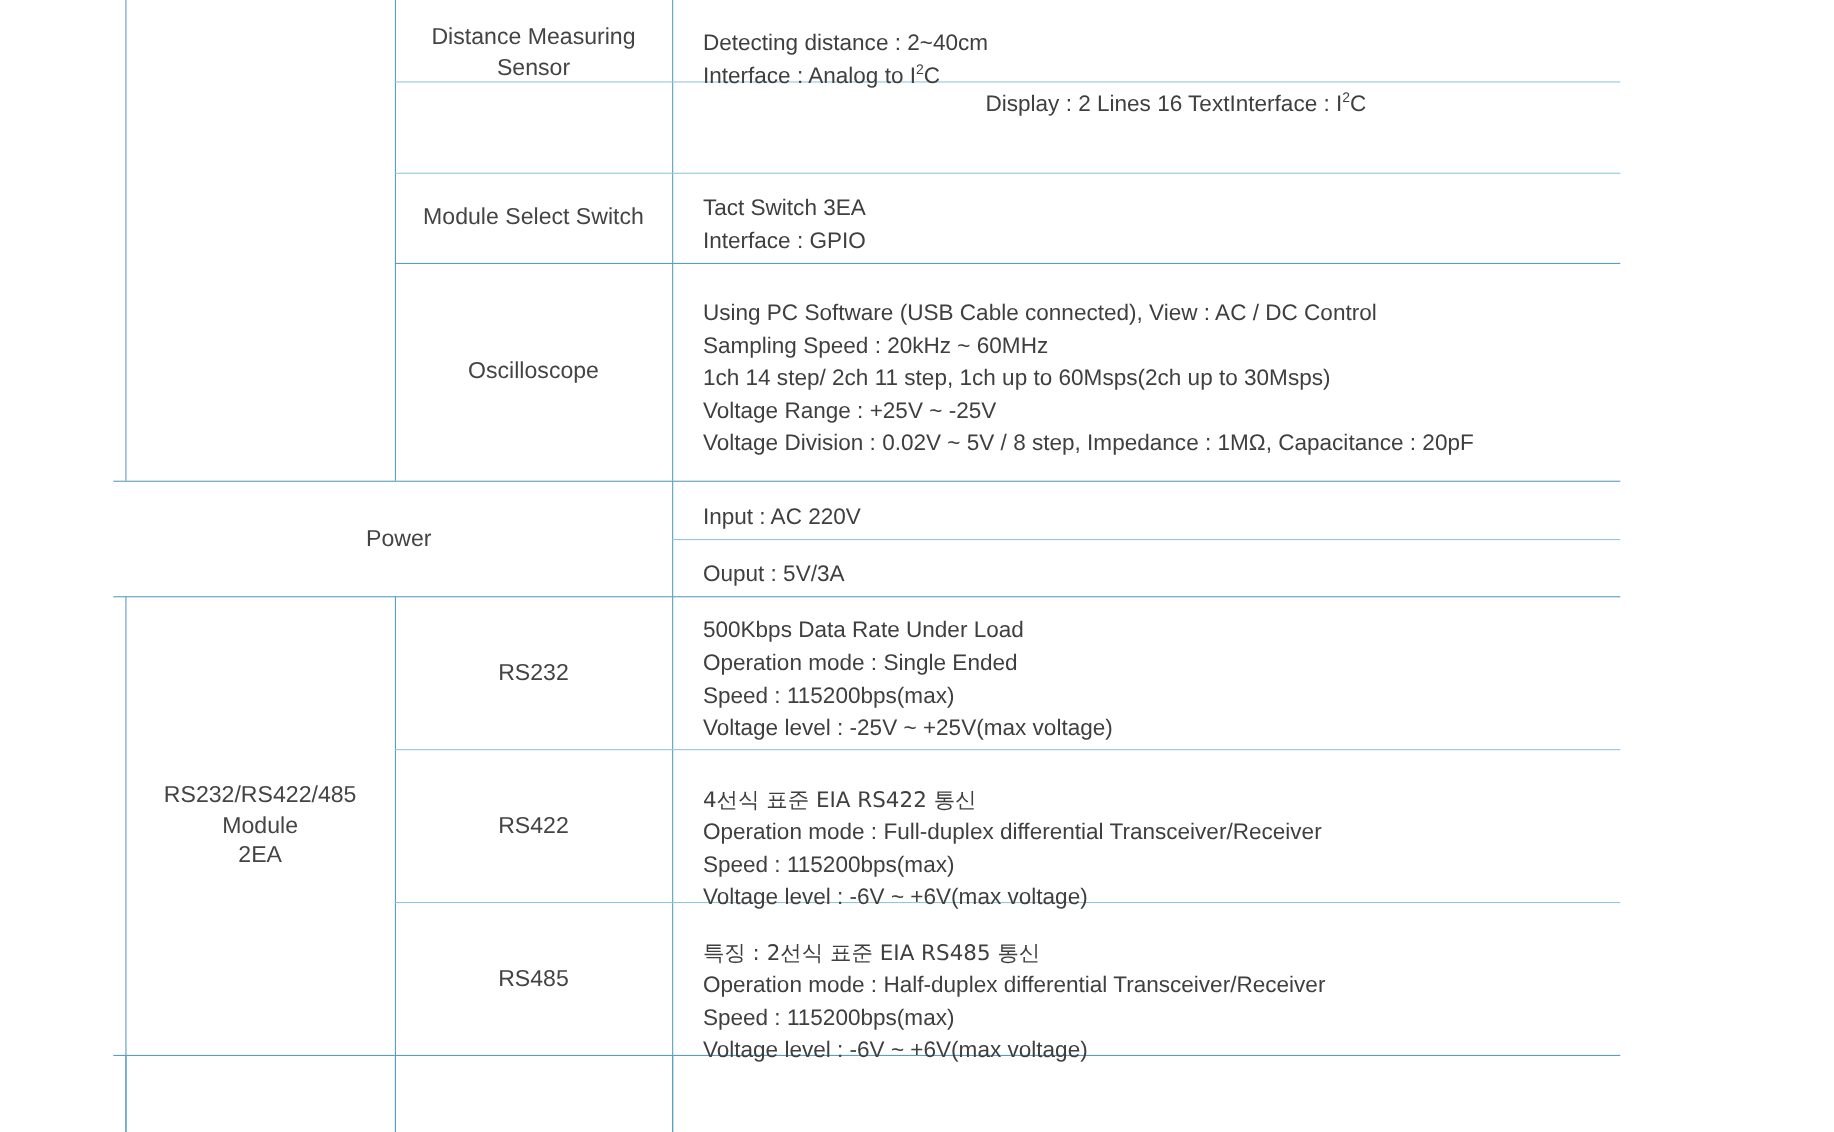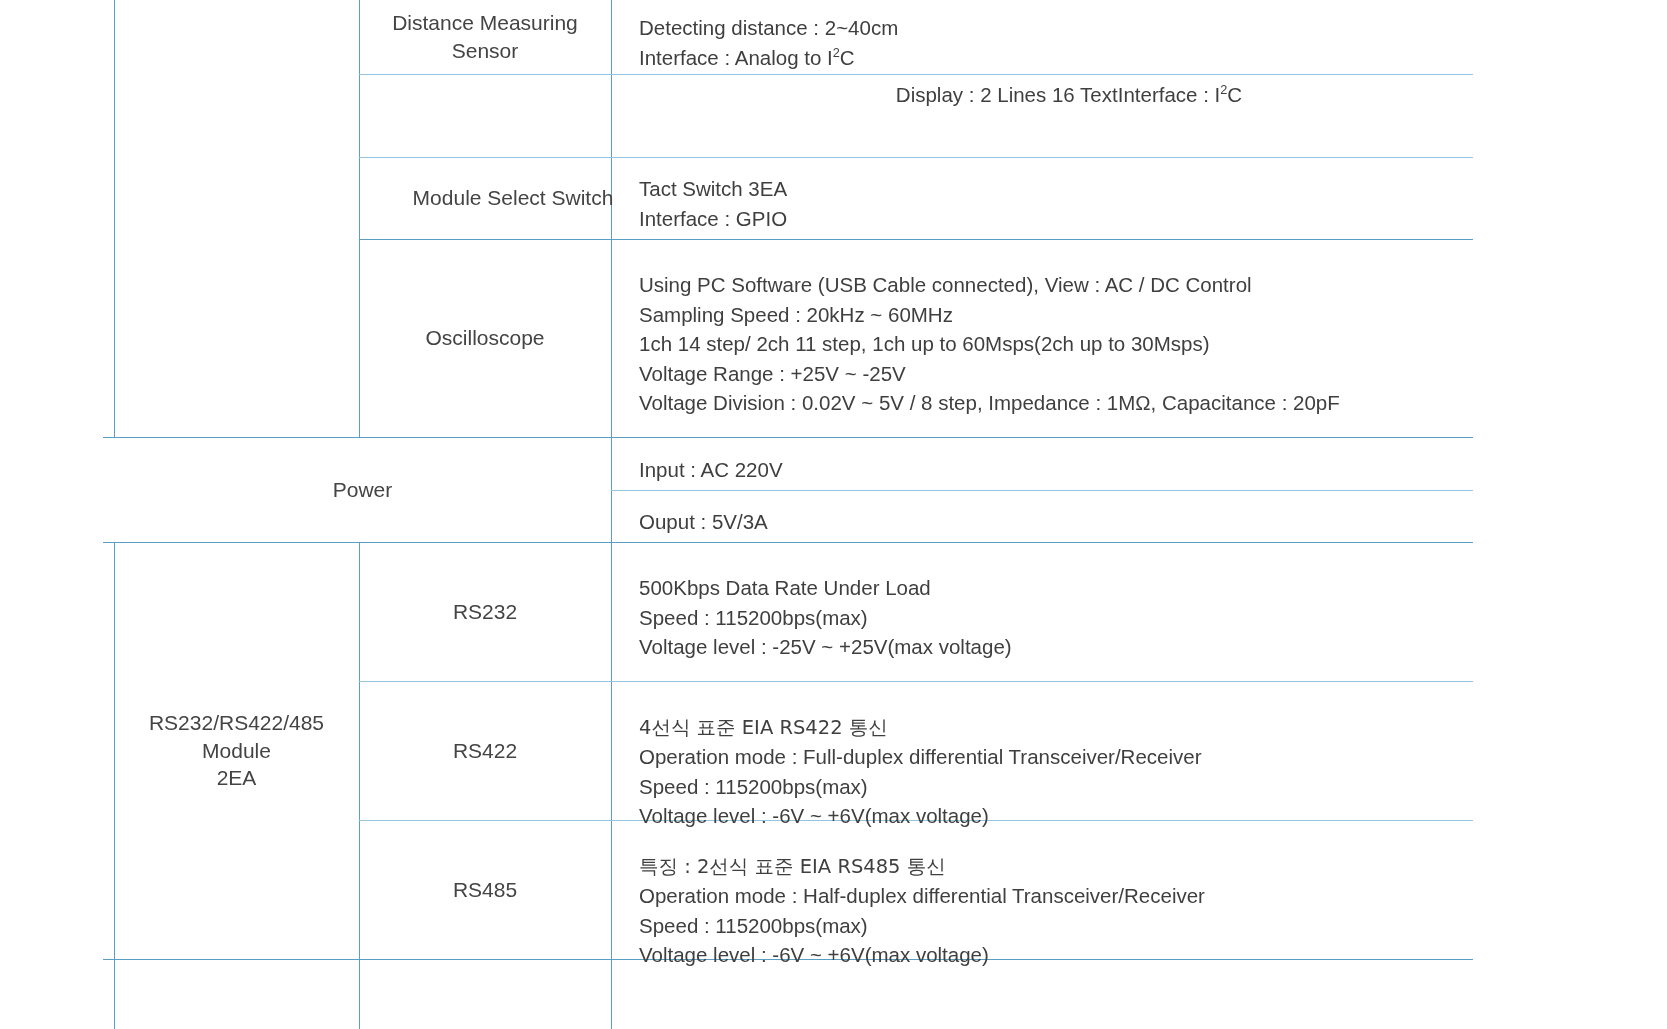--- a/index.html
+++ b/index.html
@@ -73,40 +73,40 @@
   <div class="hline light" style="left:359px; top:74px; width:1114px;"></div>
   <div class="hline light" style="left:359px; top:157px; width:1114px;"></div>
   <div class="hline" style="left:359px; top:239px; width:1114px;"></div>
   <div class="hline" style="left:103px; top:437px; width:1370px;"></div>
   <div class="hline light" style="left:611px; top:490px; width:862px;"></div>
   <div class="hline" style="left:103px; top:542px; width:1370px;"></div>
   <div class="hline light" style="left:359px; top:681px; width:1114px;"></div>
   <div class="hline light" style="left:359px; top:820px; width:1114px;"></div>
   <div class="hline" style="left:103px; top:959px; width:1370px;"></div>
 
-  <div style="position:absolute; left:0; top:0; width:1667px; height:74px;text-decoration:underline;">
+  <div style="position:absolute; left:0; top:11px; width:1667px; height:74px;text-decoration:underline;">
     <div class="cell-item" style="position:absolute; left:359px; top:0; width:252px; height:74px; display:flex; align-items:center; justify-content:center; flex-direction:column;">
       <div>Distance Measuring</div>
       <div>Sensor</div>
     </div>
     <div class="cell-desc" style="position:absolute; left:611px; top:0; width:860px; height:74px; display:flex; flex-direction:column; justify-content:center;">
       <div class="line">Detecting distance : 2~40cm</div>
       <div class="line">Interface : Analog to I<sup class="sup">2</sup>C</div>
     </div>
   </div>
 
   <div style="position:absolute; left:0; top:74px; width:1667px; height:83px;">
     <div class="cell-desc" style="position:absolute; left:611px; top:0; width:860px; height:83px; display:flex; flex-direction:row; justify-content:center;">
       <div class="line">Display : 2 Lines 16 Text</div>
       <div class="line">Interface : I<sup class="sup">2</sup>C</div>
     </div>
   </div>
 
   <div style="position:absolute; left:0; top:157px; width:1667px; height:82px;">
-    <div class="cell-item" style="position:absolute; left:359px; top:0; width:252px; height:82px; display:flex; align-items:center; justify-content:center;padding-left:28px;">
+    <div class="cell-item" style="position:absolute; left:359px; top:0; width:252px; height:82px; display:flex; align-items:center; justify-content:center;">
       <div>Module Select Switch</div>
     </div>
     <div class="cell-desc" style="position:absolute; left:611px; top:0; width:860px; height:82px; display:flex; flex-direction:column; justify-content:center;">
       <div class="line">Tact Switch 3EA</div>
       <div class="line">Interface : GPIO</div>
     </div>
   </div>
 
   <div style="position:absolute; left:0; top:239px; width:1667px; height:198px;">
     <div class="cell-item" style="position:absolute; left:359px; top:0; width:252px; height:198px; display:flex; align-items:center; justify-content:center;">
@@ -138,20 +138,21 @@
     <div>Module</div>
     <div>2EA</div>
   </div>
 
   <div style="position:absolute; left:0; top:542px; width:1667px; height:139px;">
     <div class="cell-item" style="position:absolute; left:359px; top:0; width:252px; height:139px; display:flex; align-items:center; justify-content:center;">
       <div>RS232</div>
     </div>
     <div class="cell-desc" style="position:absolute; left:611px; top:0; width:860px; height:139px; display:flex; flex-direction:column; justify-content:center;">
       <div class="line">500Kbps Data Rate Under Load</div>
+      <div class="line">Operation mode : Single Ended</div>
       <div class="line">Speed : 115200bps(max)</div>
       <div class="line">Voltage level : -25V ~ +25V(max voltage)</div>
     </div>
   </div>
 
   <div style="position:absolute; left:0; top:681px; width:1667px; height:139px;">
     <div class="cell-item" style="position:absolute; left:359px; top:0; width:252px; height:139px; display:flex; align-items:center; justify-content:center;">
       <div>RS422</div>
     </div>
     <div class="cell-desc" style="position:absolute; left:611px; top:0; width:900px; height:139px; display:flex; flex-direction:column; justify-content:center;">

